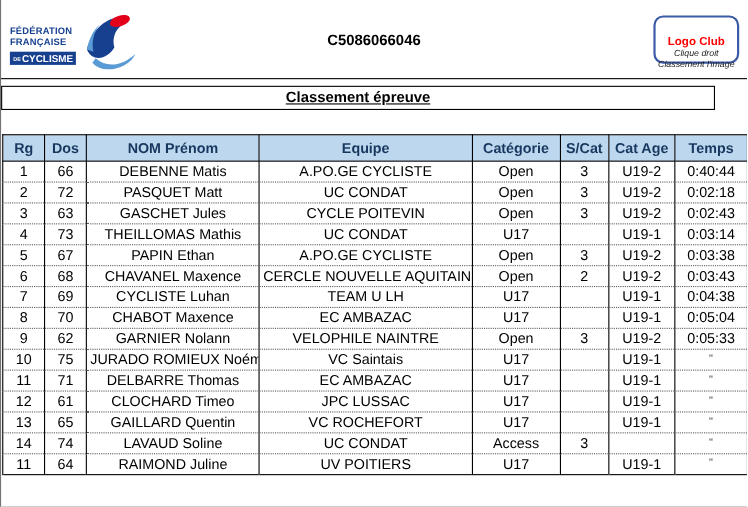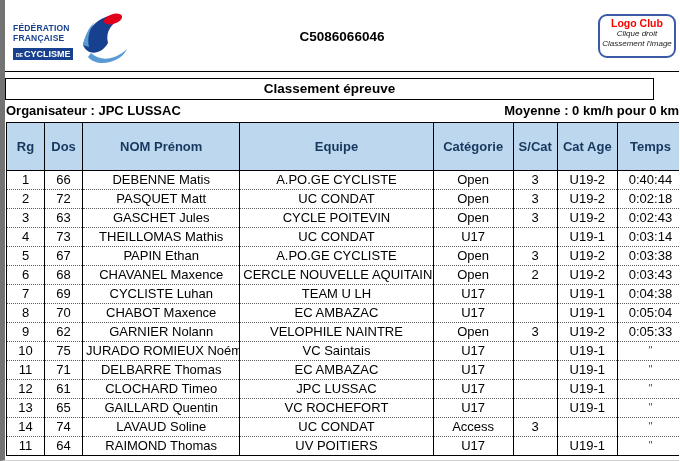--- a/index.html
+++ b/index.html
@@ -5,21 +5,21 @@
   * { margin:0; padding:0; box-sizing:border-box; }
   html,body { background:#ffffff; }
   body {
     width:680px; height:461px;
     font-family:"Liberation Sans", sans-serif;
     color:#000;
   }
   .page {
     position:relative; width:679px; height:461px;
     background:#fff; overflow:hidden;
-    border-left:5px solid #737373; border-bottom:1px solid #cfcfcf;
+    border-left:1px solid #737373; border-bottom:1px solid #cfcfcf;
   }
 
   
   .ffc-logo { position:absolute; left:8px; top:9px; width:118px; height:60px; }
   .ffc-text { position:absolute; left:0; top:14px; width:64px; }
   .ffc-line { font-size:8.5px; font-weight:bold; color:#17418f; letter-spacing:.2px; line-height:10px; white-space:nowrap; }
   .ffc-box {
     margin-top:2px; background:#17418f; color:#fff;
     font-size:9px; font-weight:bold; padding:1px 3px; white-space:nowrap;
     display:inline-block;
@@ -27,48 +27,48 @@
   .ffc-box .de { font-size:5px; vertical-align:middle; margin-right:1px; }
   .ffc-swoosh { position:absolute; left:62px; top:0; }
 
   .title-block { position:absolute; left:115px; right:115px; top:12px; text-align:center; }
   .race-code  { font-size:13.5px; font-weight:bold; line-height:17px;margin-top:16px; }
   .race-title { font-size:13.5px; font-weight:bold; line-height:18px; }
 
   .club-box {
     position:absolute; left:593px; top:14px; width:78px; height:44px;
     border:2px solid #3c5ba6; border-radius:9px; background:#fff;
-    text-align:center; padding-top:1px;
+    text-align:center; padding-top:16px;
   }
   .club-title { color:#ff0000; font-weight:bold; font-size:10.5px; line-height:12px; }
   .club-sub   { font-size:8px; line-height:10px; color:#1a1a1a; white-space:nowrap;font-style:italic; }
 
   .header-rule { position:absolute; left:0; top:71px; width:680px; height:0; border-top:1.5px solid #000; }
 
   
   .classement-box {
     position:absolute; left:0; top:78px; width:649px; height:22px;
     border:1.5px solid #000; background:#fff;
-    text-align:center; font-weight:bold; font-size:13.5px; line-height:19px;
+    text-align:center; font-weight:bold; font-size:13.5px; line-height:19px;text-decoration:underline;
   }
   .organizer-row { position:absolute; left:0; top:103px; width:676px; height:17px; }
   .organizer { position:absolute; left:1px; top:0; font-size:13px; font-weight:bold; white-space:nowrap; }
   .average   { position:absolute; right:2px; top:0; font-size:13px; font-weight:bold; white-space:nowrap; }
 
   
   table.results {
     position:absolute; left:1px; top:122px; width:678px;
     border-collapse:collapse; table-layout:fixed;
     border:1.5px solid #000;
   }
   .results th {
     background:#BDD7EE; color:#17375E;
     font-size:13px; font-weight:bold;
     border:1px solid #000; height:23px;
-    padding:16px 2px; white-space:nowrap; overflow:hidden;
+    padding:4px 2px; white-space:nowrap; overflow:hidden;
   }
   .results td {
     font-size:13px; height:19px;
     border-left:1px solid #000; border-right:1px solid #000;
     border-top:1px dotted #5a5a5a;
     padding:0 3px; white-space:nowrap; overflow:hidden;
     line-height:18px;
   }
   .results tbody tr:first-child td { border-top:1px solid #000; }
   .al-left   { text-align:center; }
@@ -105,24 +105,20 @@
 
   <div class="club-box">
     <div class="club-title">Logo Club</div>
     <div class="club-sub">Clique droit</div>
     <div class="club-sub">Classement l'image</div>
   </div>
 
   <div class="header-rule"></div>
 
   <div class="classement-box">Classement épreuve</div>
-  <div class="organizer-row">
-    <span class="organizer">Organisateur : JPC LUSSAC</span>
-    <span class="average">Moyenne : 0 km/h pour 0 km</span>
-  </div>
 
   <table class="results">
     <colgroup>
       <col class="col-rg">
         <col class="col-dos">
         <col class="col-nom">
         <col class="col-eq">
       <col class="col-cat">
         <col class="col-scat">
         <col class="col-age">
@@ -277,21 +273,21 @@
           <td class="al-left">LAVAUD Soline</td>
           <td class="al-left">UC CONDAT</td>
           <td class="al-left">Access</td>
           <td class="al-center">3</td>
           <td class="al-center"></td>
           <td class="al-center ditto al-center">"</td>
         </tr>
         <tr>
           <td class="al-center">11</td>
           <td class="al-center">64</td>
-          <td class="al-left">RAIMOND Thomas</td>
+          <td class="al-left">RAIMOND Juline</td>
           <td class="al-left">UV POITIERS</td>
           <td class="al-left">U17</td>
           <td class="al-center"></td>
           <td class="al-center">U19-1</td>
           <td class="al-center ditto al-center">"</td>
         </tr>
       </tbody>
   </table>
 
 </div>

